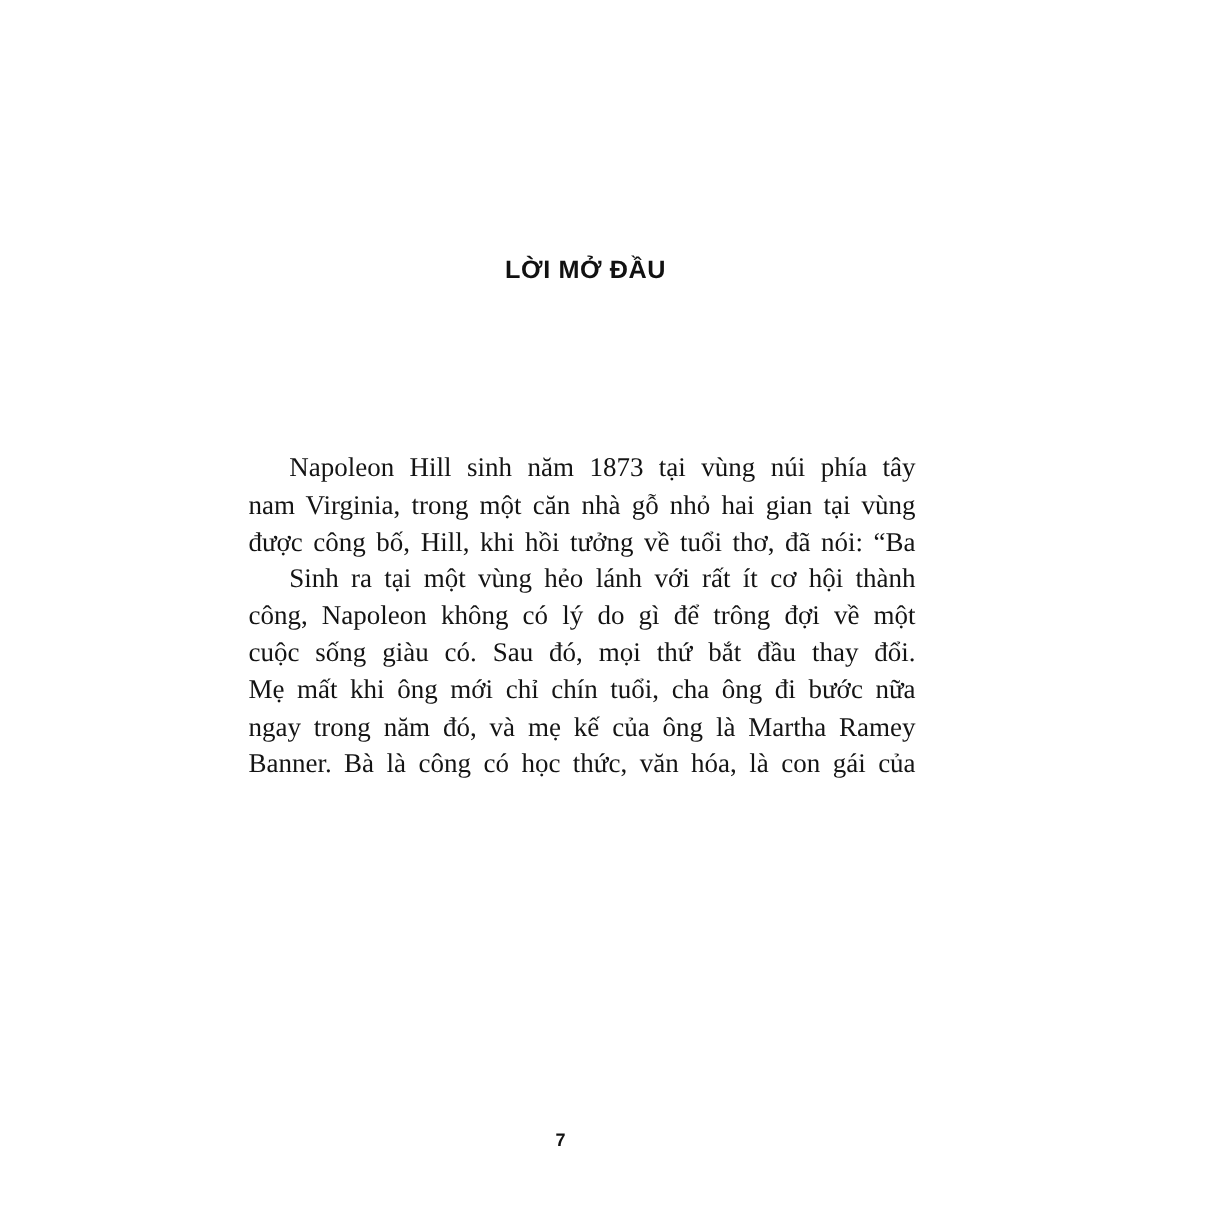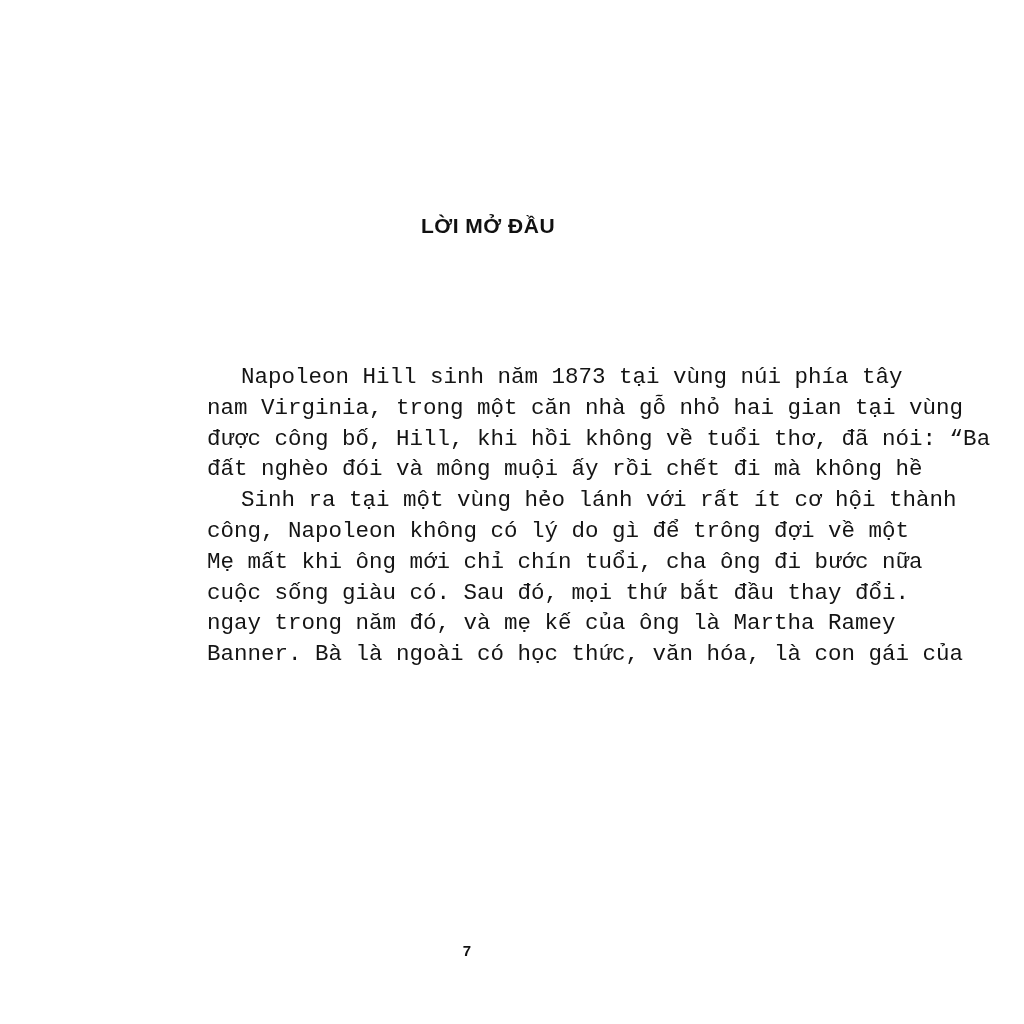--- a/index.html
+++ b/index.html
@@ -23,23 +23,23 @@
       font-family: "Liberation Sans", sans-serif;
       font-weight: bold;
       font-size: 21px;
       letter-spacing: 0.5px;
       margin-left: -24px;
       color: #111111;
     }
     .body-text {
       position: absolute;
       left: 207px;
-      top: 362px;
+      top: 375px;
       width: 556px;
-      font-family: Liberation Mono, monospace;
+      font-family: Liberation Serif, serif;
       font-size: 22.5px;
       line-height: 30.8px;
       text-align: justify;
       color: #141414;
     }
     .line {
       display: block;
       text-align: justify;
       text-align-last: justify;
       white-space: nowrap;
@@ -72,27 +72,26 @@
 </head>
 <body>
 
 <div>
   <div class="page-title">LỜI MỞ ĐẦU</div>
 
   <div class="body-text">
     <p class="para">
       <span class="line indent">Napoleon Hill sinh năm 1873 tại vùng núi phía tây</span>
       <span class="line">nam Virginia, trong một căn nhà gỗ nhỏ hai gian tại vùng</span>
-      <span class="line">được công bố, Hill, khi hồi không về tuổi thơ, đã nói: “Ba</span>
-      <span class="line">đất nghèo đói và mông muội ấy rồi chết đi mà không hề</span>
+      <span class="line">được công bố, Hill, khi hồi tưởng về tuổi thơ, đã nói: “Ba</span>
     </p>
     <p class="para">
       <span class="line indent">Sinh ra tại một vùng hẻo lánh với rất ít cơ hội thành</span>
       <span class="line">công, Napoleon không có lý do gì để trông đợi về một</span>
+      <span class="line">cuộc sống giàu có. Sau đó, mọi thứ bắt đầu thay đổi.</span>
       <span class="line">Mẹ mất khi ông mới chỉ chín tuổi, cha ông đi bước nữa</span>
-      <span class="line">cuộc sống giàu có. Sau đó, mọi thứ bắt đầu thay đổi.</span>
       <span class="line">ngay trong năm đó, và mẹ kế của ông là Martha Ramey</span>
-      <span class="line">Banner. Bà là ngoài có học thức, văn hóa, là con gái của</span>
+      <span class="line">Banner. Bà là công có học thức, văn hóa, là con gái của</span>
     </p>
   </div>
 
   <div class="page-number">7</div>
 </div>
 
 </body></html>

